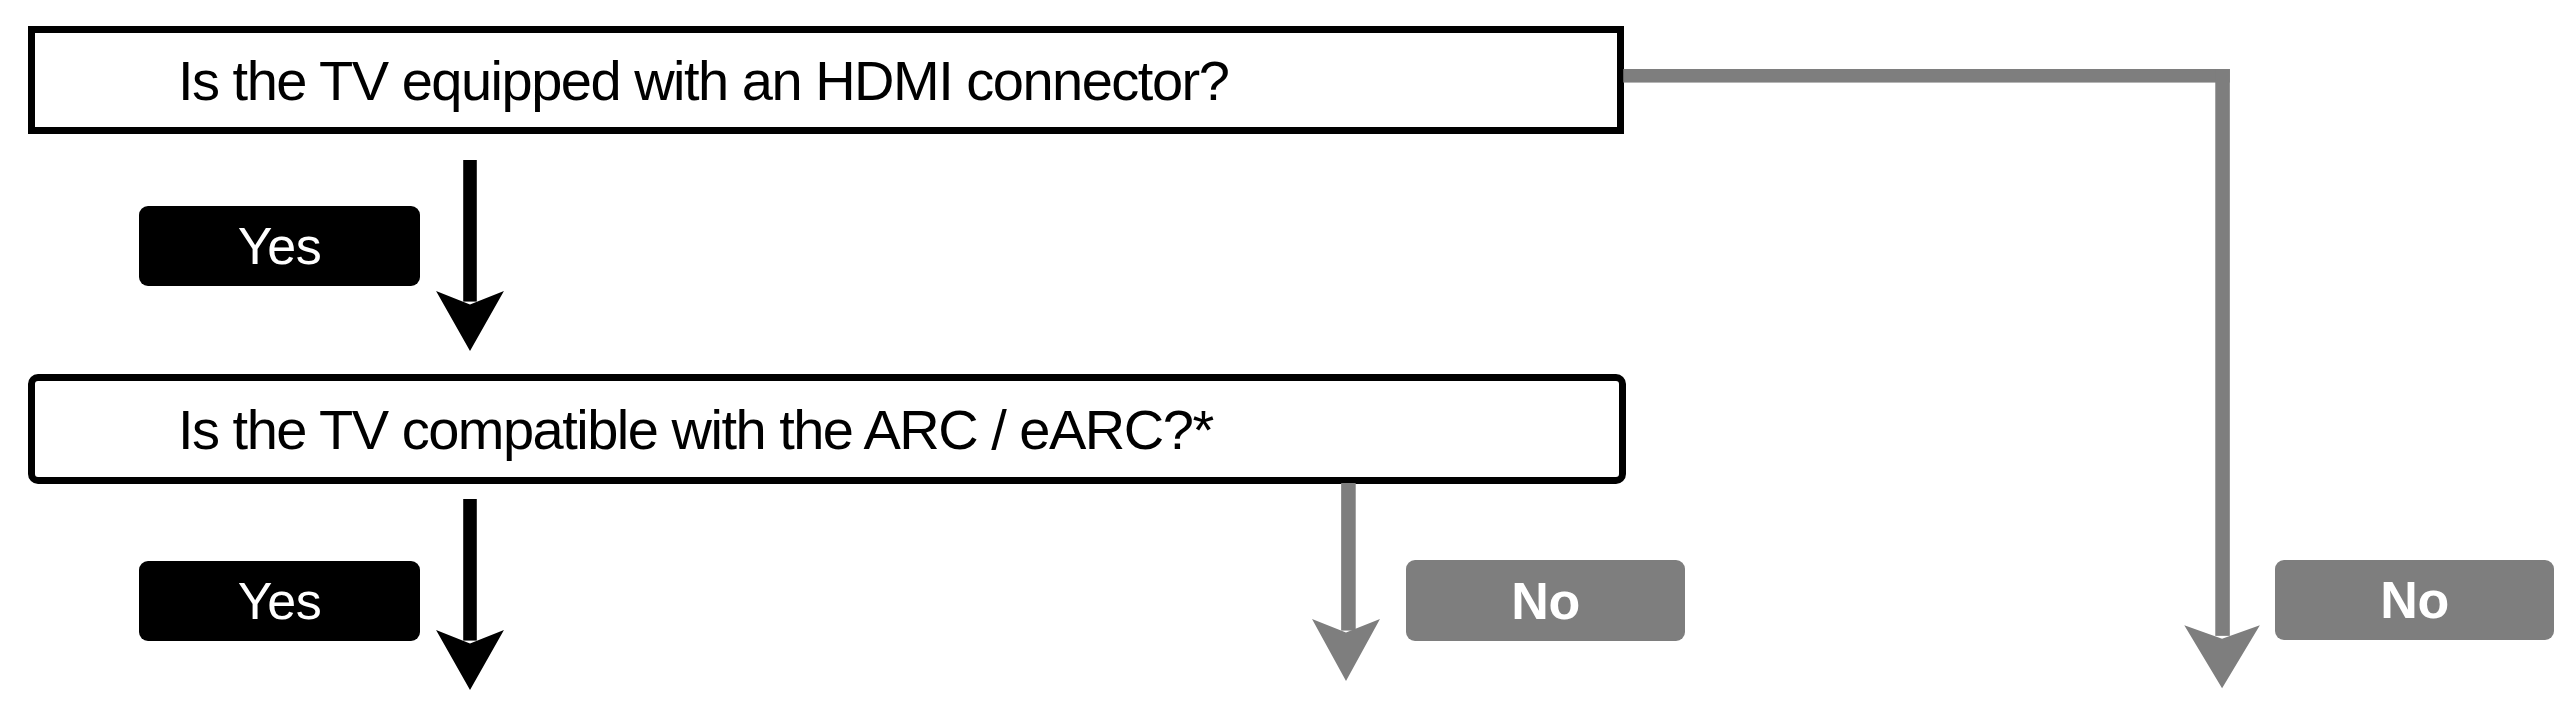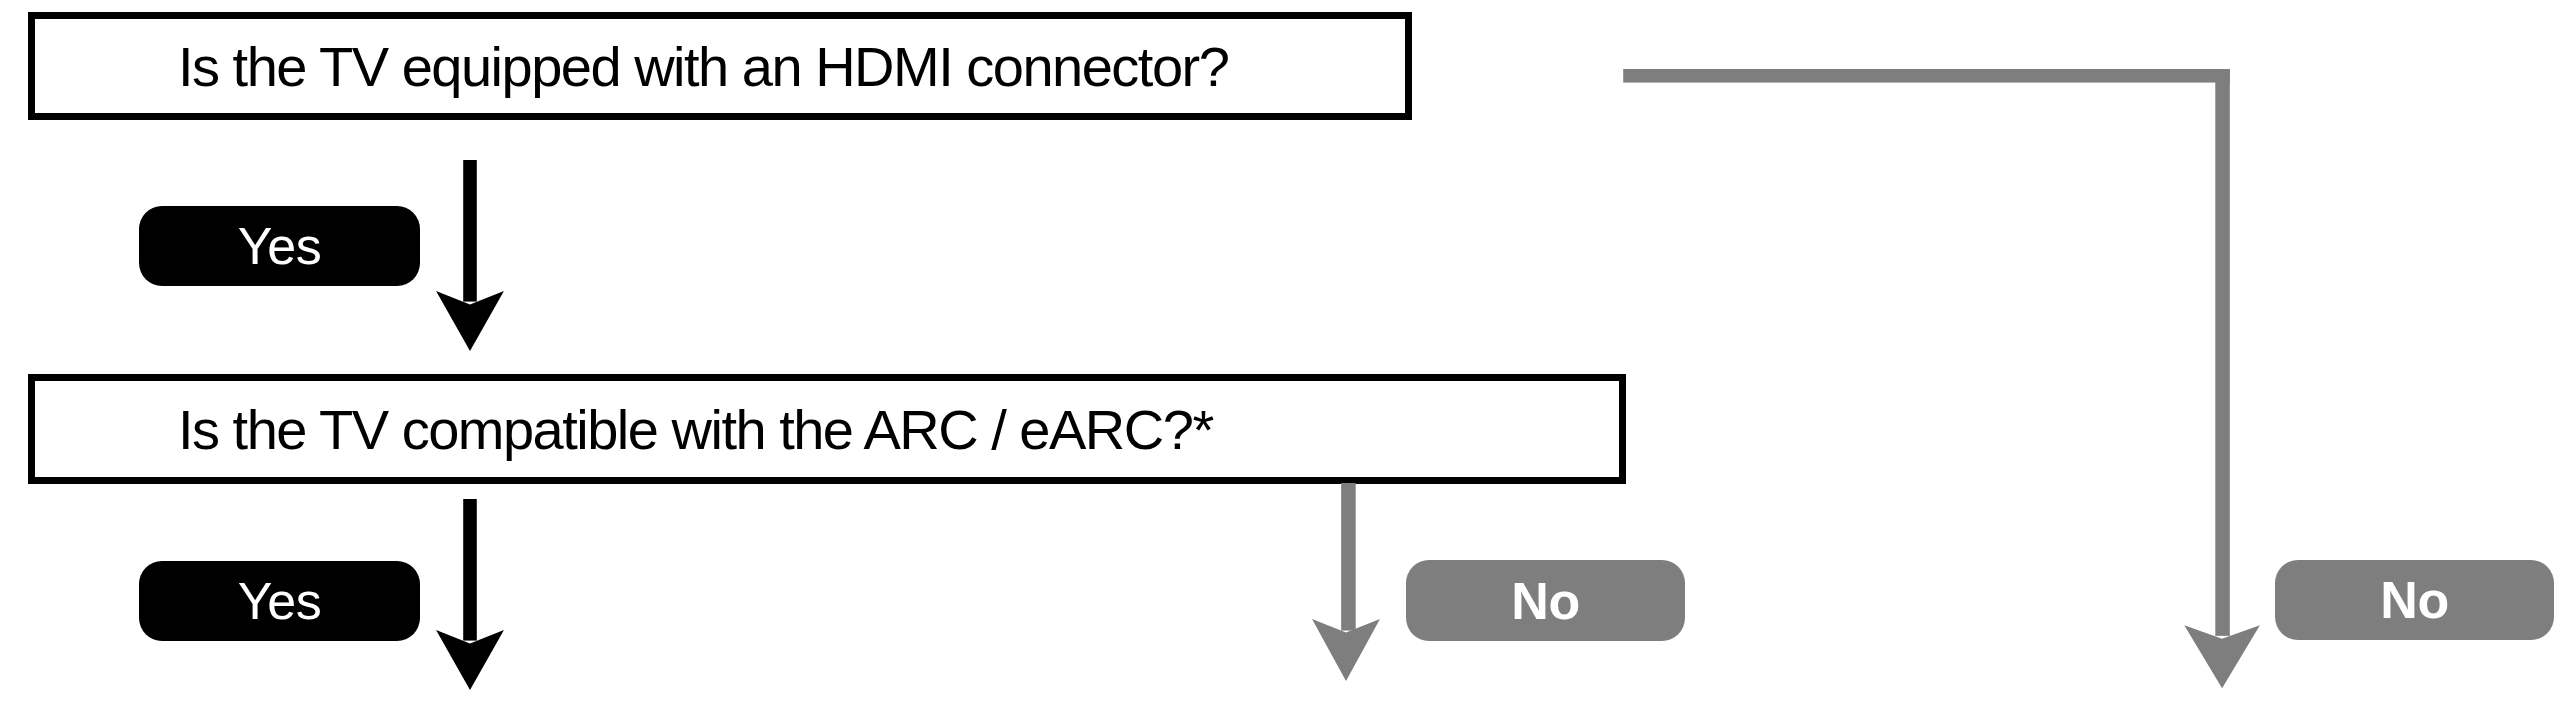--- a/index.html
+++ b/index.html
@@ -19,26 +19,26 @@
     display: flex;
     align-items: center;
   }
   .qbox .qtext {
     font-size: 56px;
     letter-spacing: -1.5px;
     color: #000000;
     padding-left: 143px;
     white-space: nowrap;
   }
-  #qbox1 { left: 28px; top: 12px; width: 1384px; height: 108px; }
-  #qbox2 { left: 28px; top: 374px; width: 1598px; height: 110px; }
+  #qbox1 { left: 28px; top: 26px; width: 1596px; height: 108px; }
+  #qbox2 { left: 28px; top: 374px; width: 1598px; height: 110px; border-radius: 10px; }
   .pill {
     position: absolute;
     box-sizing: border-box;
-    border-radius: 23px;
+    border-radius: 9px;
     display: flex;
     align-items: center;
     justify-content: center;
     color: #ffffff;
     font-size: 52px;
     letter-spacing: -0.5px;
   }
   .pill.yes { background: #000000; }
   .pill.no  { background: #7e7e7e; font-weight: bold; }
   #yes1 { left: 139px; top: 206px; width: 281px; height: 80px; }

